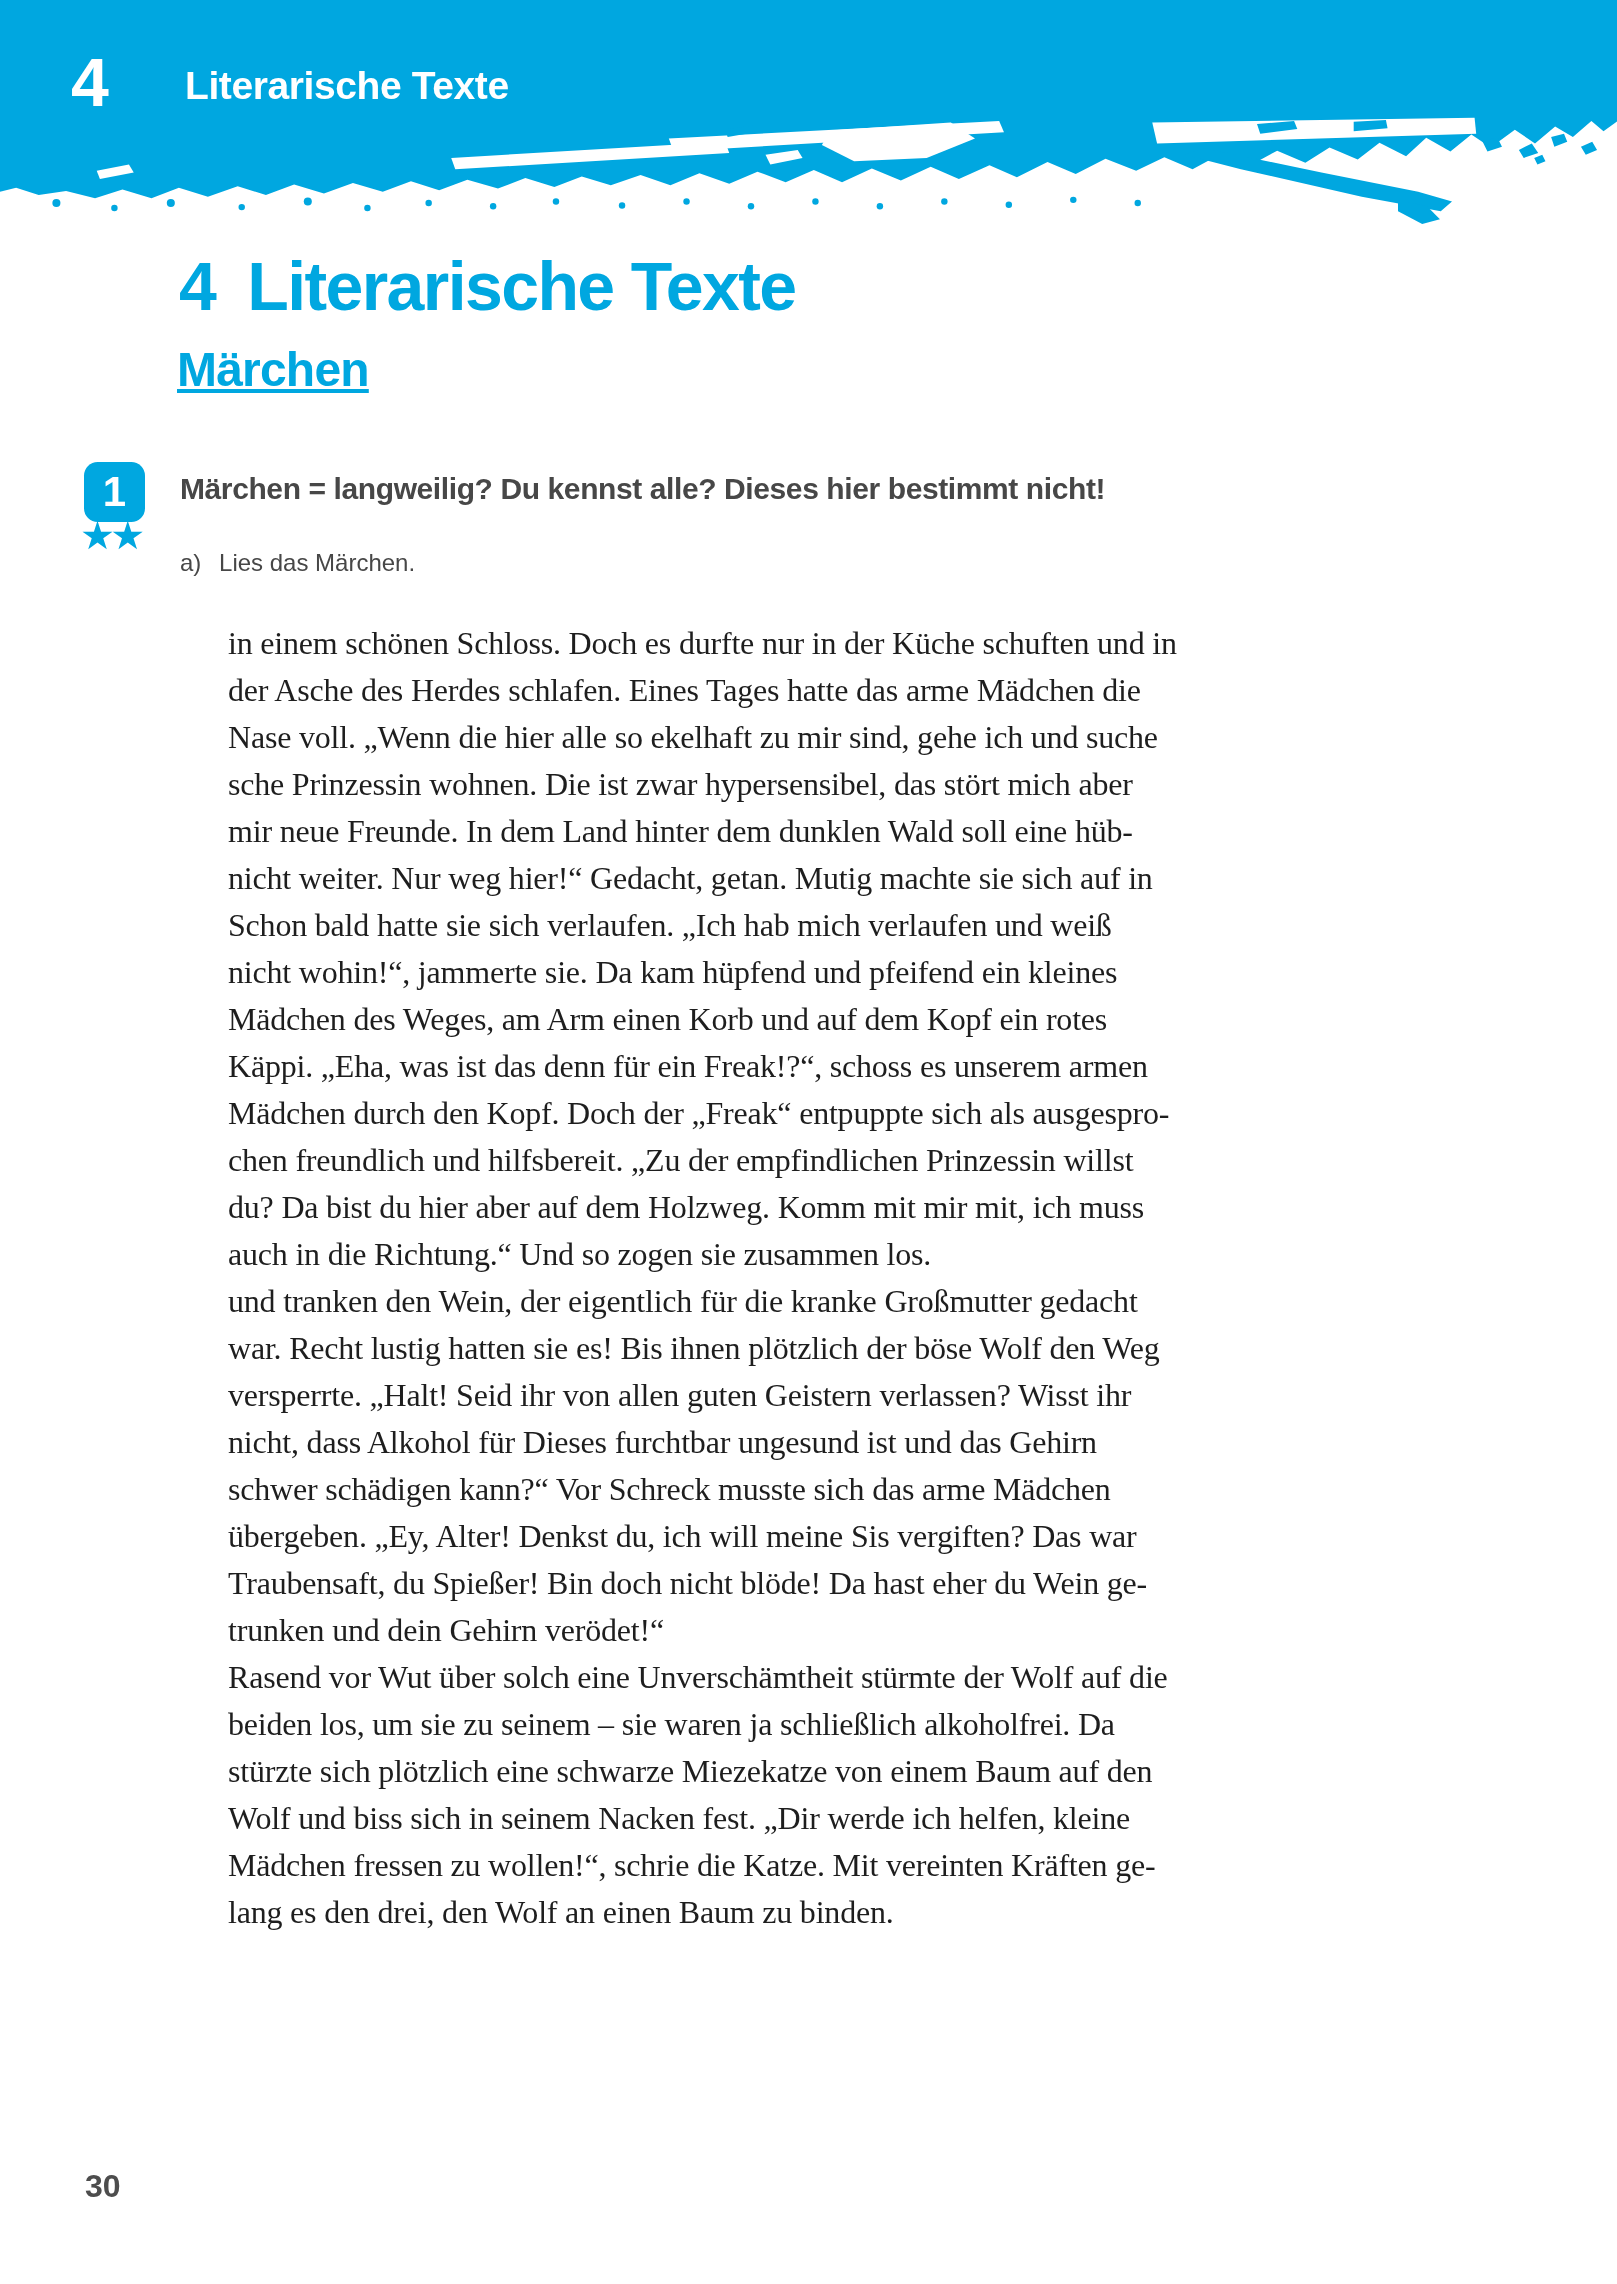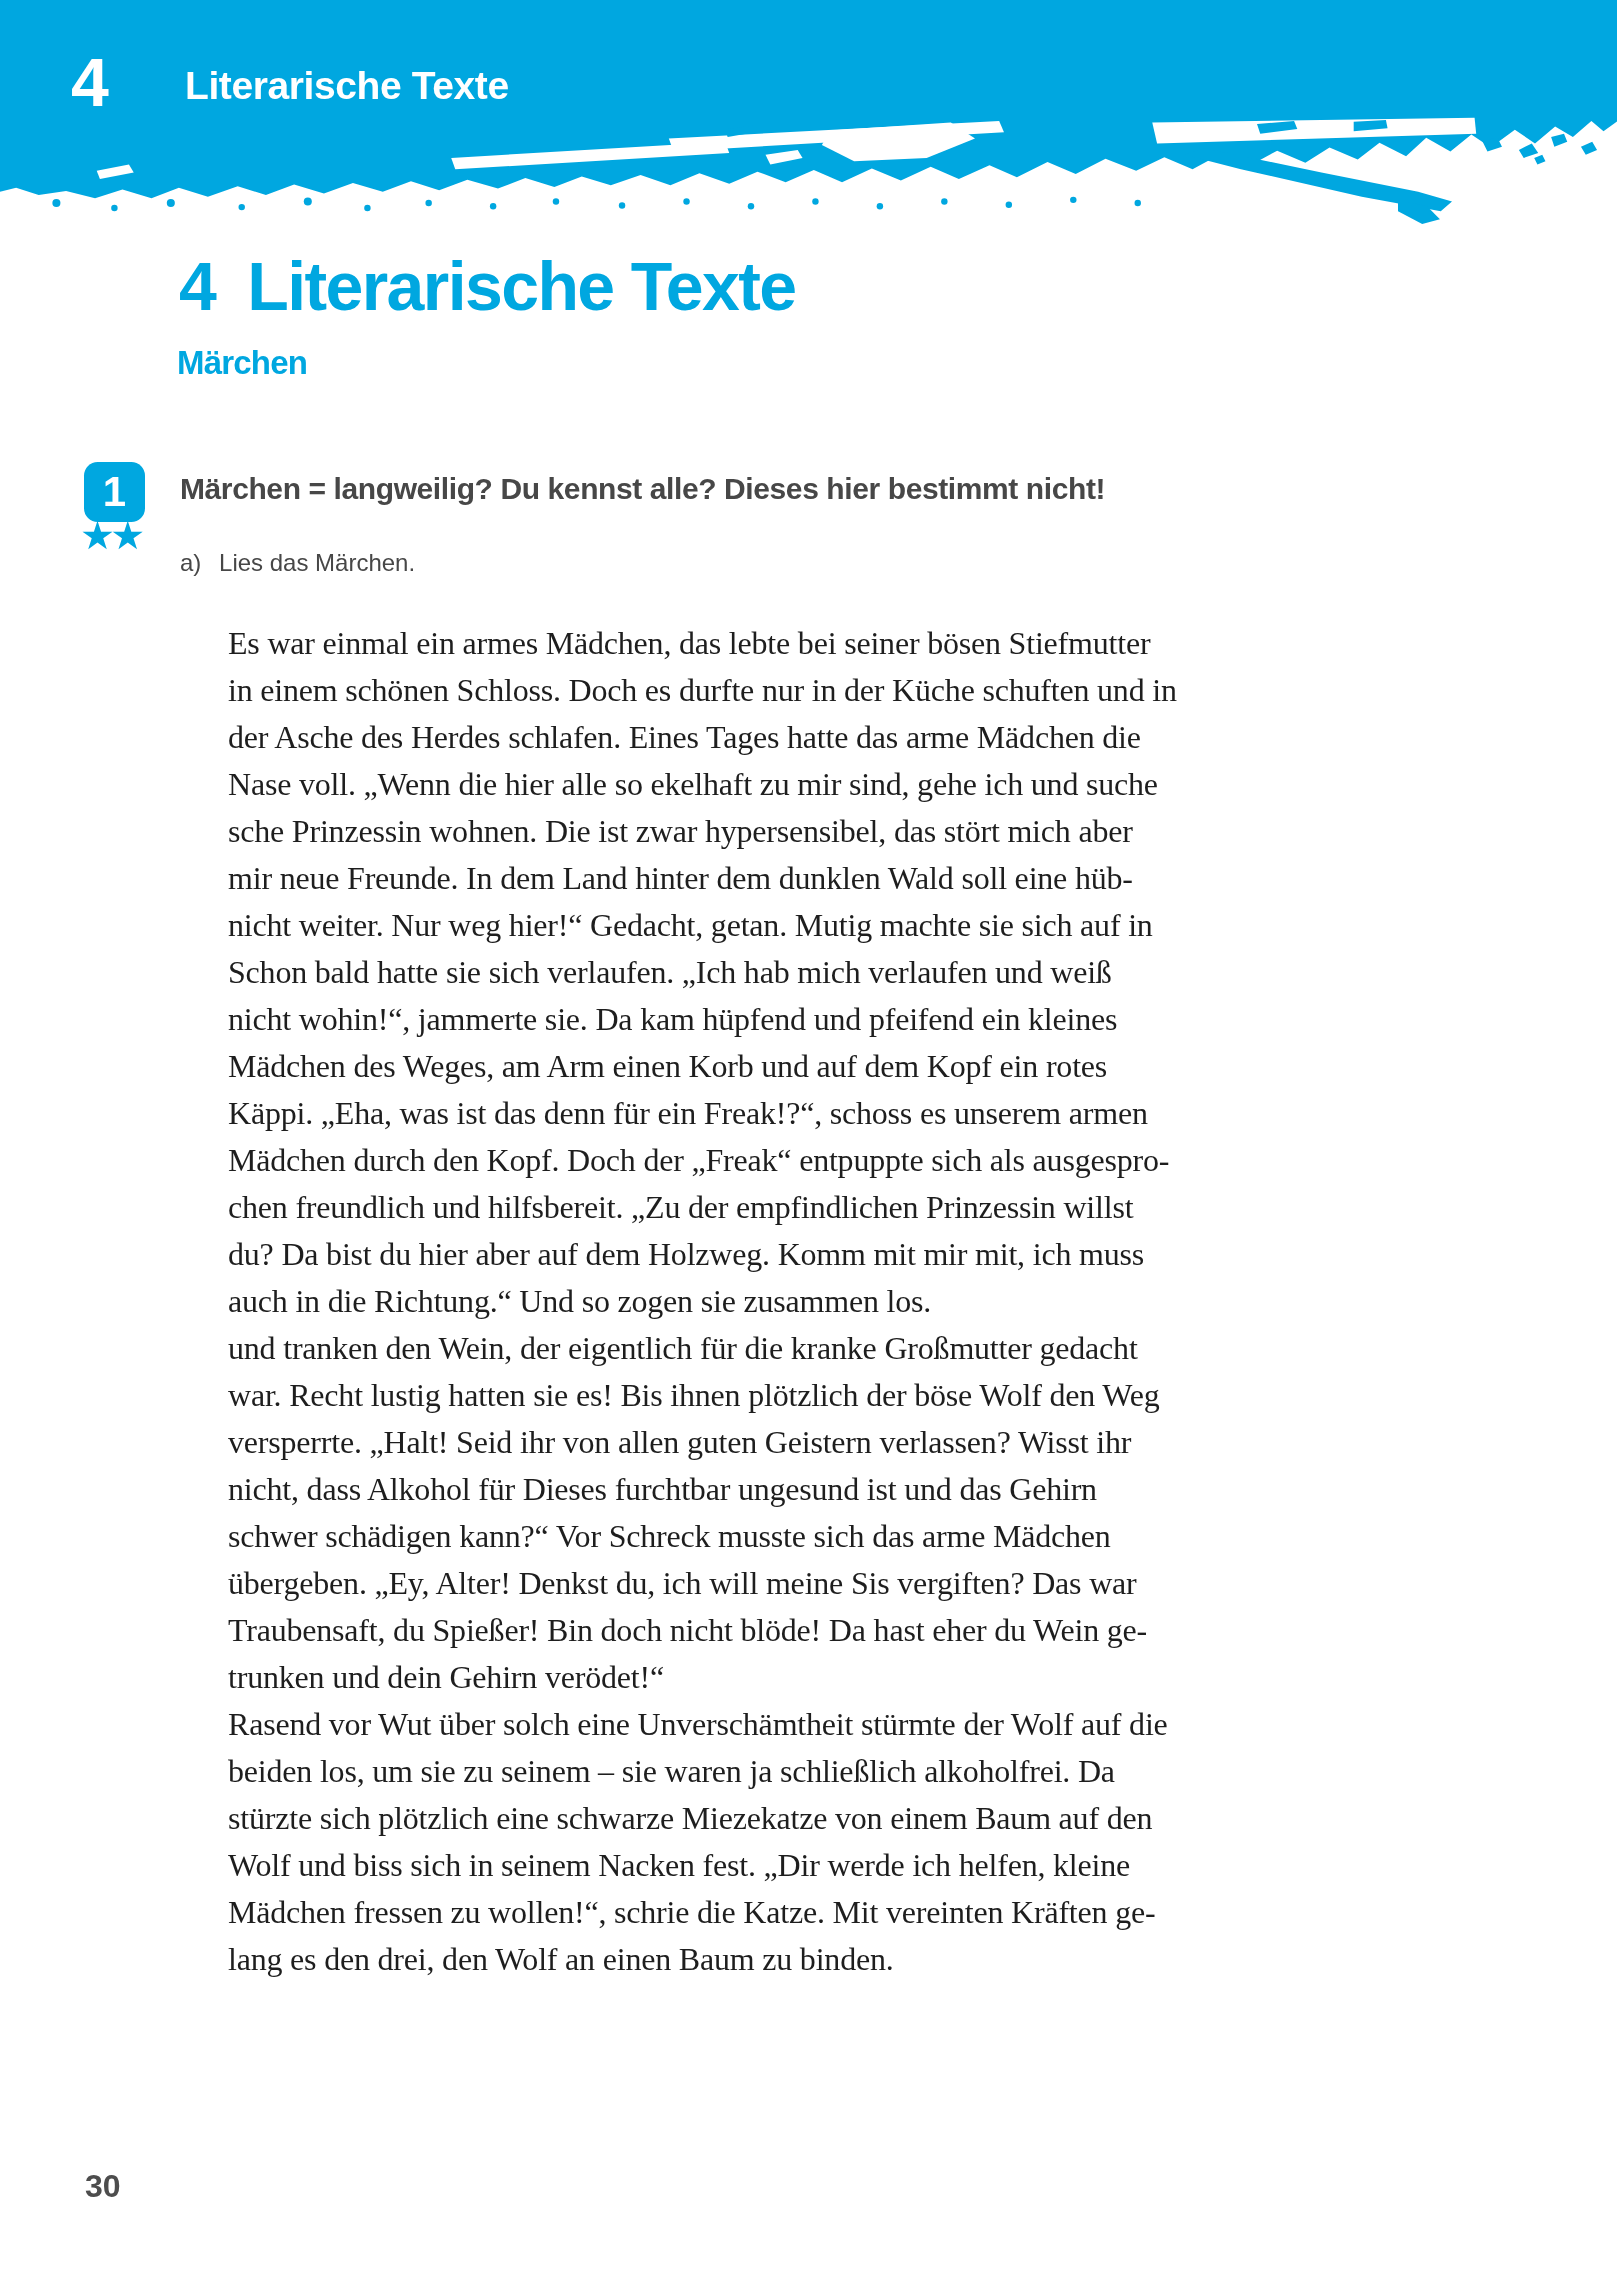--- a/index.html
+++ b/index.html
@@ -53,25 +53,26 @@
     color:var(--accent);
     line-height:1;
     letter-spacing:-1.6px;
     white-space:nowrap;
     margin-top:8px;
   }
   .main-heading .heading-title{margin-left:32px;}
   .sub-heading{
     position:absolute;
     left:177px;top:346px;
-    font-size:33px;
+    font-size:48px;
     font-weight:bold;
     color:var(--accent);
     line-height:1;
     letter-spacing:-0.8px;
+    text-decoration:underline;
   }
   
   .exercise-badge{
     position:absolute;
     left:84px;top:462px;
     width:61px;height:60px;
     background:var(--accent);
     border-radius:13.7px;
     display:flex;align-items:center;justify-content:center;
   }
@@ -204,21 +205,20 @@
     <span>★</span><span>★</span>
   </div>
 
   <div class="exercise-prompt">Märchen = langweilig? Du kennst alle? Dieses hier bestimmt nicht!</div>
 
   <div class="exercise-part">
     <span class="part-label">a)</span><span>Lies das Märchen.</span>
   </div>
 
   <div class="story">
-      <div class="story-line">Es war einmal ein armes Mädchen, das lebte bei seiner bösen Stiefmutter</div>
       <div class="story-line">in einem schönen Schloss. Doch es durfte nur in der Küche schuften und in</div>
       <div class="story-line">der Asche des Herdes schlafen. Eines Tages hatte das arme Mädchen die</div>
       <div class="story-line">Nase voll. „Wenn die hier alle so ekelhaft zu mir sind, gehe ich und suche</div>
       <div class="story-line">sche Prinzessin wohnen. Die ist zwar hypersensibel, das stört mich aber</div>
       <div class="story-line">mir neue Freunde. In dem Land hinter dem dunklen Wald soll eine hüb-</div>
       <div class="story-line">nicht weiter. Nur weg hier!“ Gedacht, getan. Mutig machte sie sich auf in</div>
       <div class="story-line">Schon bald hatte sie sich verlaufen. „Ich hab mich verlaufen und weiß</div>
       <div class="story-line">nicht wohin!“, jammerte sie. Da kam hüpfend und pfeifend ein kleines</div>
       <div class="story-line">Mädchen des Weges, am Arm einen Korb und auf dem Kopf ein rotes</div>
       <div class="story-line">Käppi. „Eha, was ist das denn für ein Freak!?“, schoss es unserem armen</div>

